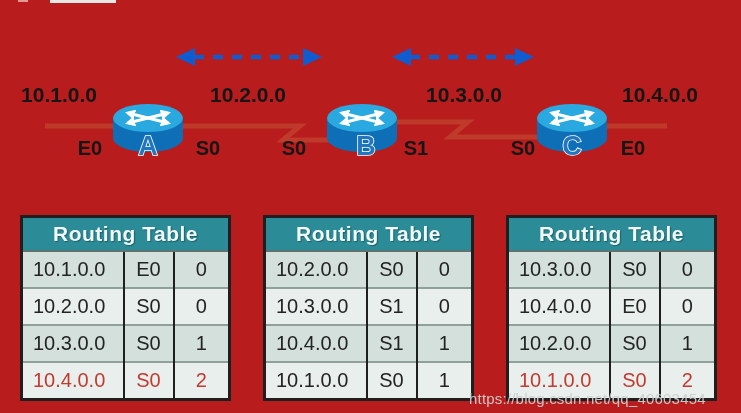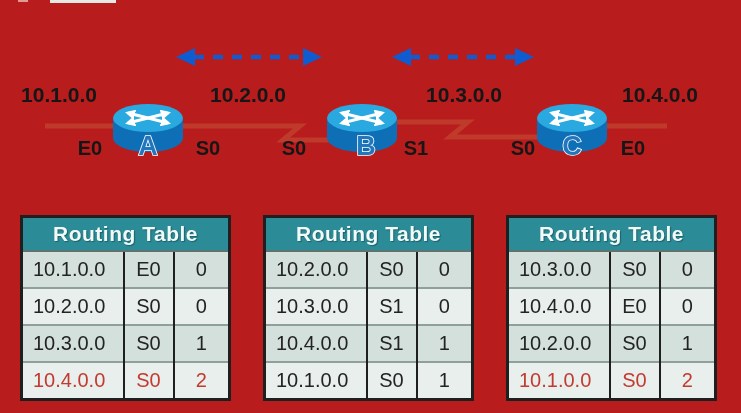--- a/index.html
+++ b/index.html
@@ -218,13 +218,14 @@
         <td>1</td>
       </tr>
       <tr class="hl">
         <td>10.1.0.0</td>
         <td>S0</td>
         <td>2</td>
       </tr>
     </tbody>
   </table>
 
+  <div class="watermark">https://blog.csdn.net/qq_40603454</div>
 </div>
 
 </body></html>

